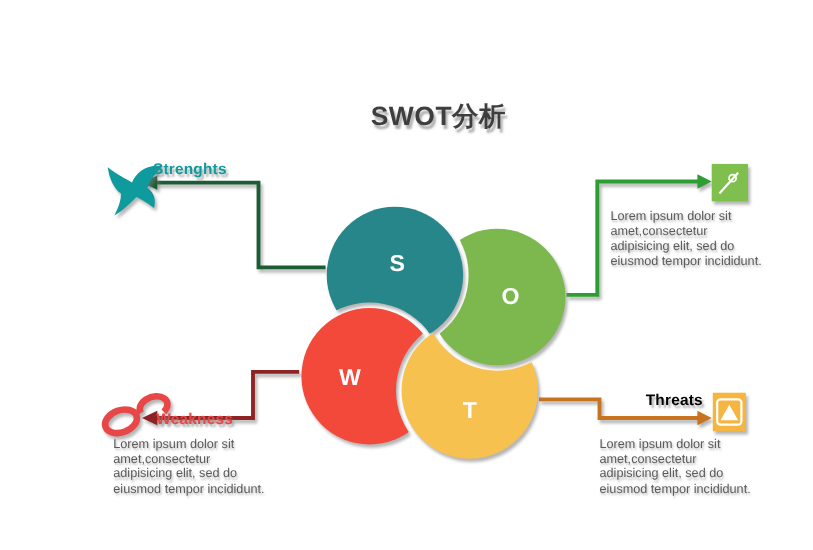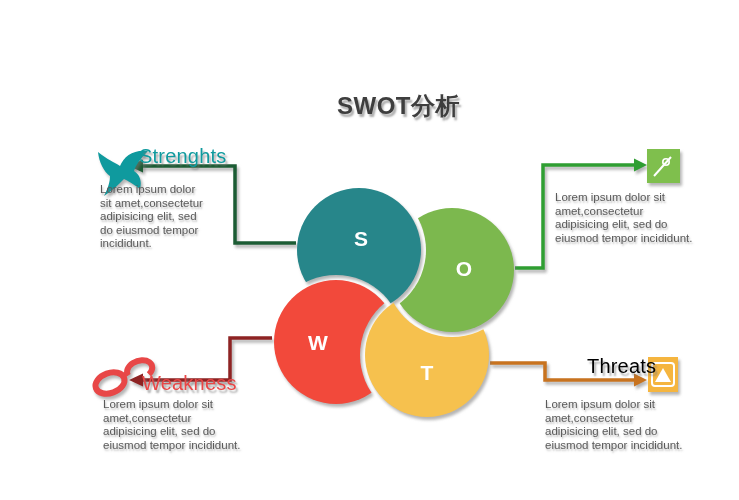--- a/index.html
+++ b/index.html
@@ -6,21 +6,21 @@
   #canvas{
     position:relative;width:739px;height:500px;background:#ffffff;overflow:hidden;
     font-family:"Liberation Sans",sans-serif;
   }
   .abs{position:absolute;}
   #main-title{
     left:337px;top:90px;font-size:24px;font-weight:bold;color:#3e3e3e;
     letter-spacing:.5px;text-shadow:2px 3px 2px rgba(120,120,120,.6);
   }
   .section-title{
-    font-size:20px;font-weight:normal;letter-spacing:.2px;
+    font-size:14px;font-weight:bold;letter-spacing:.2px;
     text-shadow:2px 3px 2px rgba(120,120,120,.6);
   }
   #strengths-title{left:139px;top:145px;color:#0f9a9e;}
   #opportunities-title{left:536px;top:141px;color:#2f9e32;}
   #weakness-title{left:142px;top:372px;color:#e84747;}
   #threats-title{left:587px;top:355px;color:#000000;}
   .body-text{
     font-size:11.5px;line-height:13.5px;color:#5a5a5a;white-space:pre-line;
     text-shadow:1px 2px 2px rgba(130,130,130,.55);
   }
@@ -108,25 +108,20 @@
       <rect x="648" y="357" width="30" height="35" fill="#f5b53f"></rect>
       <rect x="652" y="363" width="22" height="23" rx="3" fill="none" stroke="#ffffff" stroke-width="2"></rect>
       <polygon points="663,368 671,382 655,382" fill="#ffffff"></polygon>
     </g>
   </svg>
 
   <div id="strengths-title" class="abs section-title">Strenghts</div>
   <div id="weakness-title" class="abs section-title">Weakness</div>
   <div id="threats-title" class="abs section-title">Threats</div>
 
-  <div id="strengths-body" class="abs body-text">Lorem ipsum dolor
-sit amet,consectetur
-adipisicing elit, sed
-do eiusmod tempor
-incididunt.</div>
   <div id="opportunities-body" class="abs body-text">Lorem ipsum dolor sit
 amet,consectetur
 adipisicing elit, sed do
 eiusmod tempor incididunt.</div>
   <div id="weakness-body" class="abs body-text">Lorem ipsum dolor sit
 amet,consectetur
 adipisicing elit, sed do
 eiusmod tempor incididunt.</div>
   <div id="threats-body" class="abs body-text">Lorem ipsum dolor sit
 amet,consectetur

